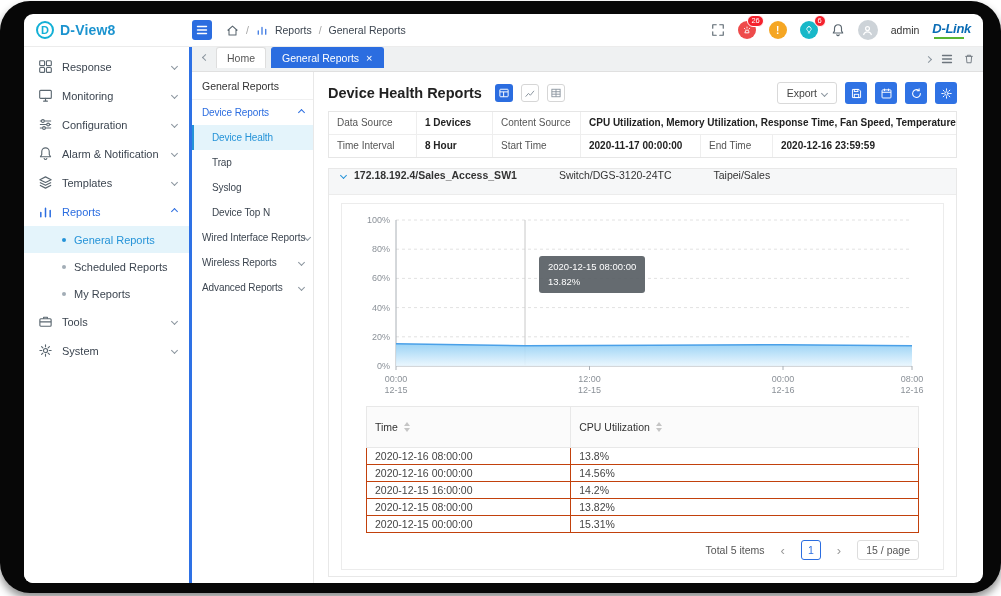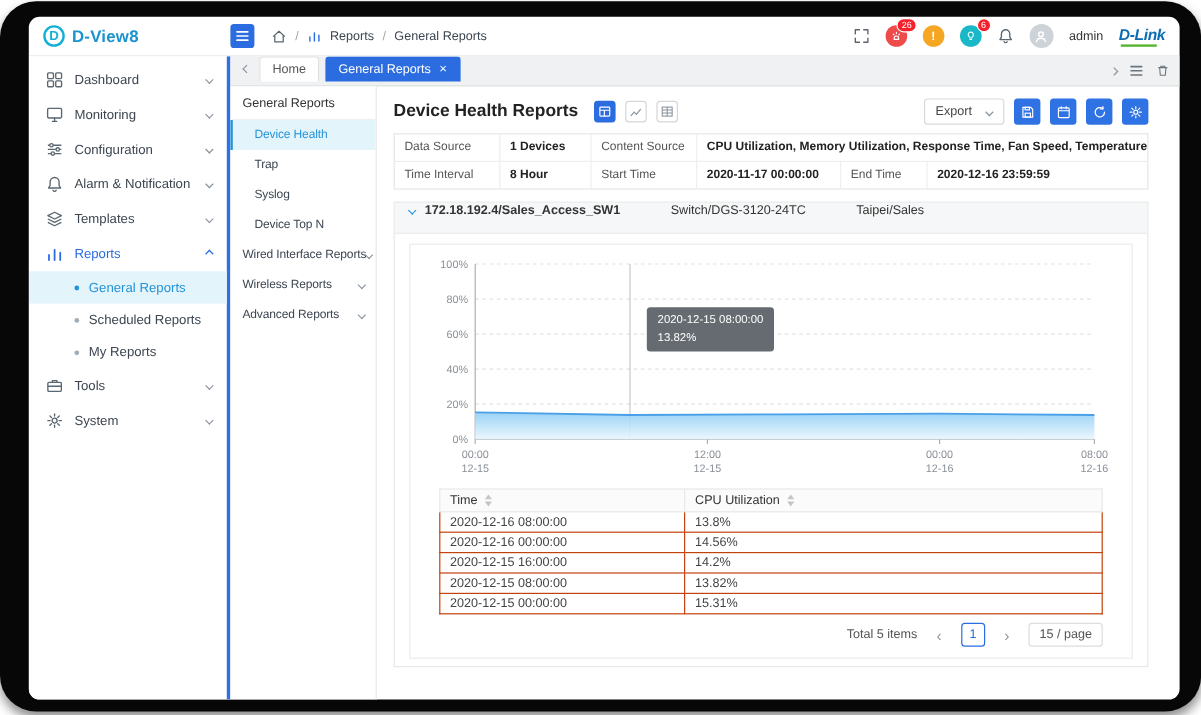--- a/index.html
+++ b/index.html
@@ -82,21 +82,21 @@
 
   
   .main{flex:1;padding:10px 26px 6px 14px;overflow:hidden;min-width:0}
   .title-row{display:flex;align-items:center;gap:8px;margin-bottom:7px}
   .page-title{font-size:14.5px;font-weight:bold;color:#222;margin-right:5px}
   .mini-icon{width:18px;height:18px;border-radius:3px;display:flex;align-items:center;
     justify-content:center;cursor:pointer}
   .mini-icon.filled{background:#2b6de0}
   .mini-icon.ghost{border:1px solid #d6d6d6;background:#fff}
   .title-actions{margin-left:auto;display:flex;align-items:center;gap:6px}
-  .export-btn{height:22px;display:flex;align-items:center;gap:12px;padding:0 9px;background:#fff;
+  .export-btn{height:22px;display:flex;align-items:center;gap:5px;padding:0 9px;background:#fff;
     border:1px solid #d9d9d9;border-radius:3px;font-size:10.5px;color:#444;cursor:pointer}
   .icon-btn{width:22px;height:22px;border:none;border-radius:3px;background:#2f72e4;
     display:flex;align-items:center;justify-content:center;cursor:pointer;margin-left:2px}
 
   .summary{display:grid;grid-template-columns:88px 76px 88px 120px 72px 1fr;
     border:1px solid #e6e6e6;font-size:10px}
   .sum-cell{padding:4px 8px;border-right:1px solid #eee;border-bottom:1px solid #eee;
     white-space:nowrap;overflow:hidden;color:#555;line-height:14px}
   .sum-cell.value{color:#222;font-weight:bold}
   .sum-cell.wide{grid-column:4/7}
@@ -115,21 +115,21 @@
   .legend-mark{width:16px;height:2px;background:#3f97e3;position:relative;display:inline-block}
   .legend-mark::after{content:"";position:absolute;left:5px;top:-2px;width:6px;height:6px;
     border-radius:50%;background:#3f97e3}
   .chart-wrap{position:relative}
   .tooltip{position:absolute;background:rgba(88,94,100,.92);color:#fff;font-size:9.5px;
     line-height:1.55;padding:4px 9px;border-radius:3px;pointer-events:none;white-space:nowrap}
 
   .data-table{width:calc(100% - 24px);margin:6px 12px 0;border-collapse:collapse;
     font-size:10.5px;color:#444;table-layout:fixed}
   .data-table th{border:1px solid #e8e8e8;background:#fbfbfb;text-align:right;font-weight:normal;
-    padding:3px 8px;color:#333}
+    padding:14px 8px;color:#333}
   .data-table td{border:1px solid #c2410c;padding:2px 8px;white-space:nowrap;overflow:hidden}
   .th-inner{display:flex;align-items:center}
   .sort{display:inline-flex;flex-direction:column;gap:2px;margin-left:6px;cursor:pointer}
   .sort i{width:0;height:0;border-left:3px solid transparent;border-right:3px solid transparent;display:block}
   .sort .up{border-bottom:4px solid #c5c5c5}
   .sort .dn{border-top:4px solid #c5c5c5}
   .col-time{width:37%}
 
   .pagination{display:flex;align-items:center;justify-content:flex-end;gap:16px;
     margin:7px 12px 5px;font-size:10.5px;color:#555}
@@ -214,21 +214,21 @@
     <div class="body-row">
 
       <aside class="sidebar">
         <div class="side-item">
           <svg width="15" height="15" viewBox="0 0 16 16" fill="none" stroke="#5b6770" stroke-width="1.2">
               <rect x="1.8" y="1.8" width="5.2" height="5.2" rx="1"></rect>
               <rect x="9" y="1.8" width="5.2" height="5.2" rx="1"></rect>
               <rect x="1.8" y="9" width="5.2" height="5.2" rx="1"></rect>
               <rect x="9" y="9" width="5.2" height="5.2" rx="1"></rect>
             </svg>
-          <span>Dashboard</span>
+          <span>Response</span>
           <span class="chev"></span>
         </div>
         <div class="side-item">
           <svg width="15" height="15" viewBox="0 0 16 16" fill="none" stroke="#5b6770" stroke-width="1.2">
               <rect x="1.8" y="2.5" width="12.4" height="8.5" rx="1"></rect>
               <path d="M6 14h4M8 11v3" stroke-linecap="round"></path>
             </svg>
           <span>Monitoring</span>
           <span class="chev"></span>
         </div>
@@ -322,20 +322,24 @@
                   <path d="M3 4.5h10M5.8 4.5V3h4.4v1.5M4.5 4.5l.7 8.5h5.6l.7-8.5"></path>
                 </svg>
             </span>
           </div>
         </div>
 
         <div class="content-row">
 
           <aside class="subnav">
             <div class="subnav-title">General Reports</div>
+            <div class="subnav-item group-open">
+              <span>Device Reports</span>
+              <span class="chev up blue"></span>
+            </div>
             <div class="subnav-item child selected">
               <span>Device Health</span>
             </div>
             <div class="subnav-item child">
               <span>Trap</span>
             </div>
             <div class="subnav-item child">
               <span>Syslog</span>
             </div>
             <div class="subnav-item child">

